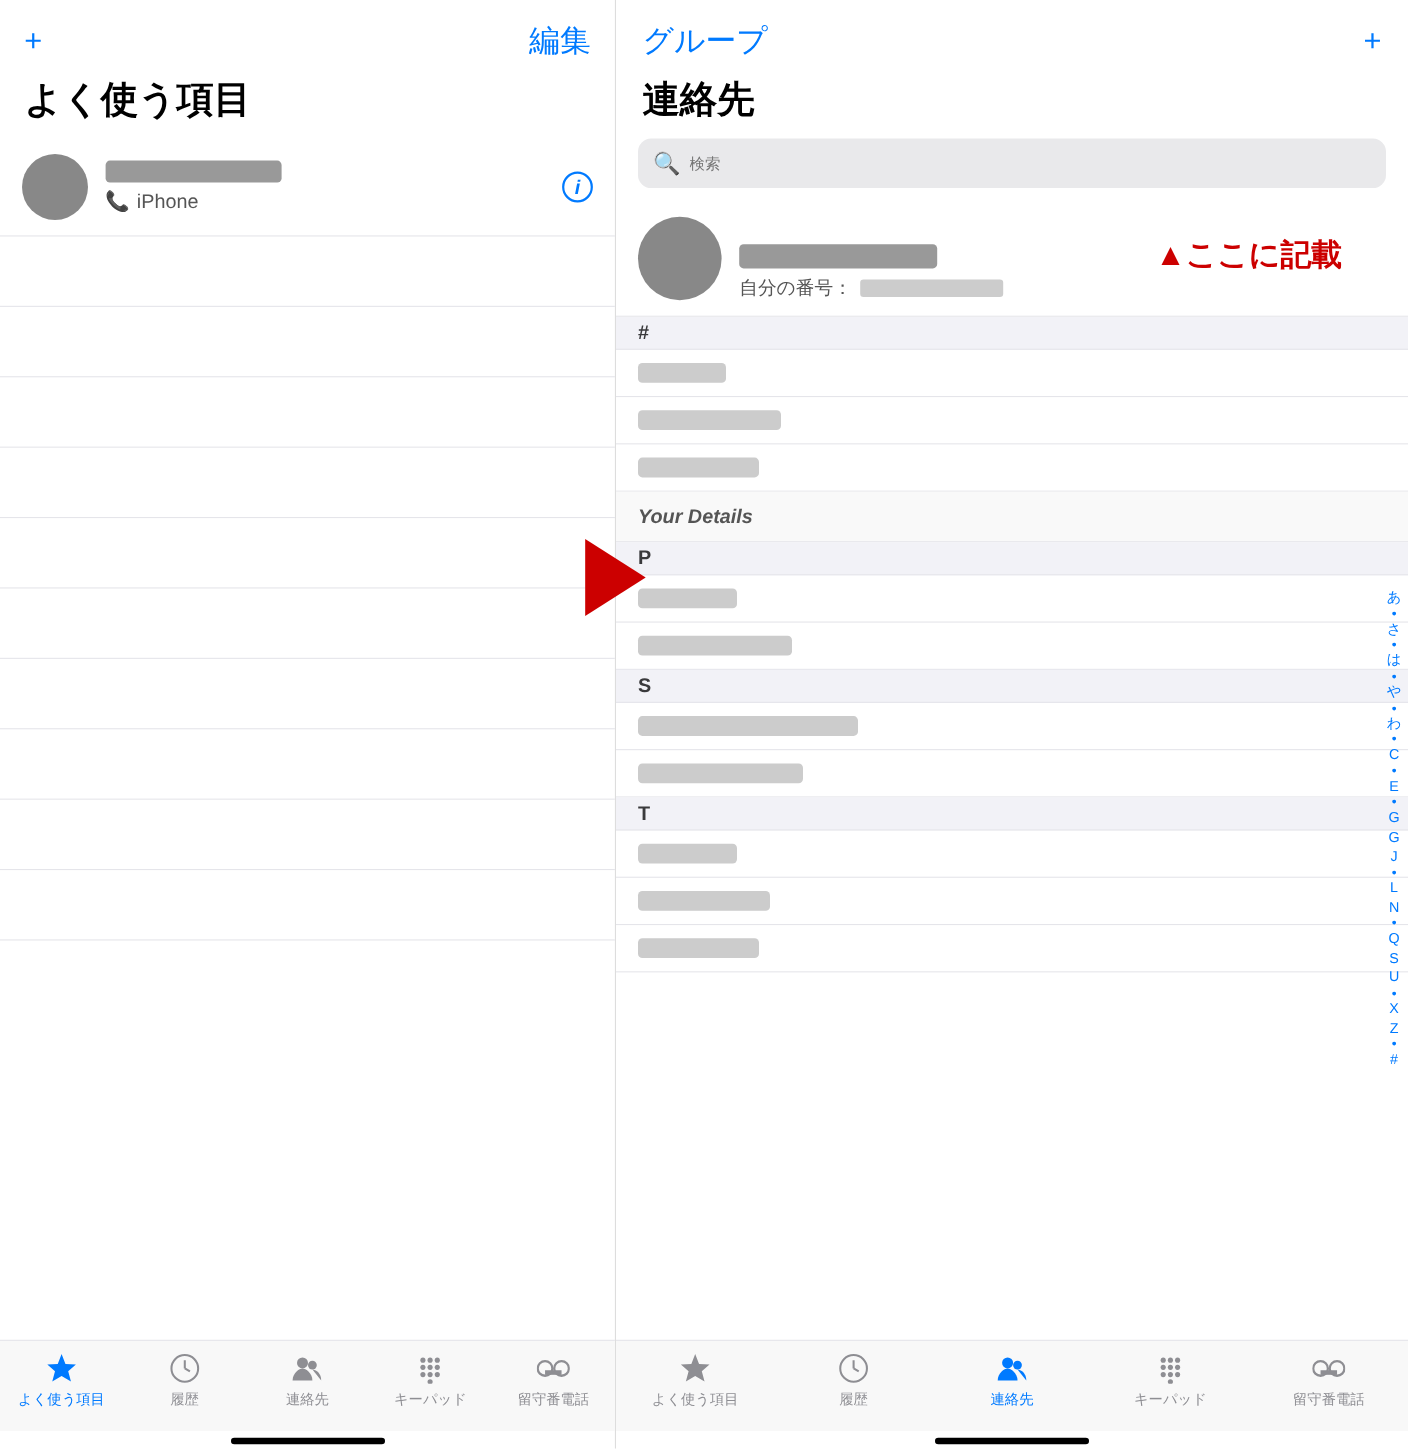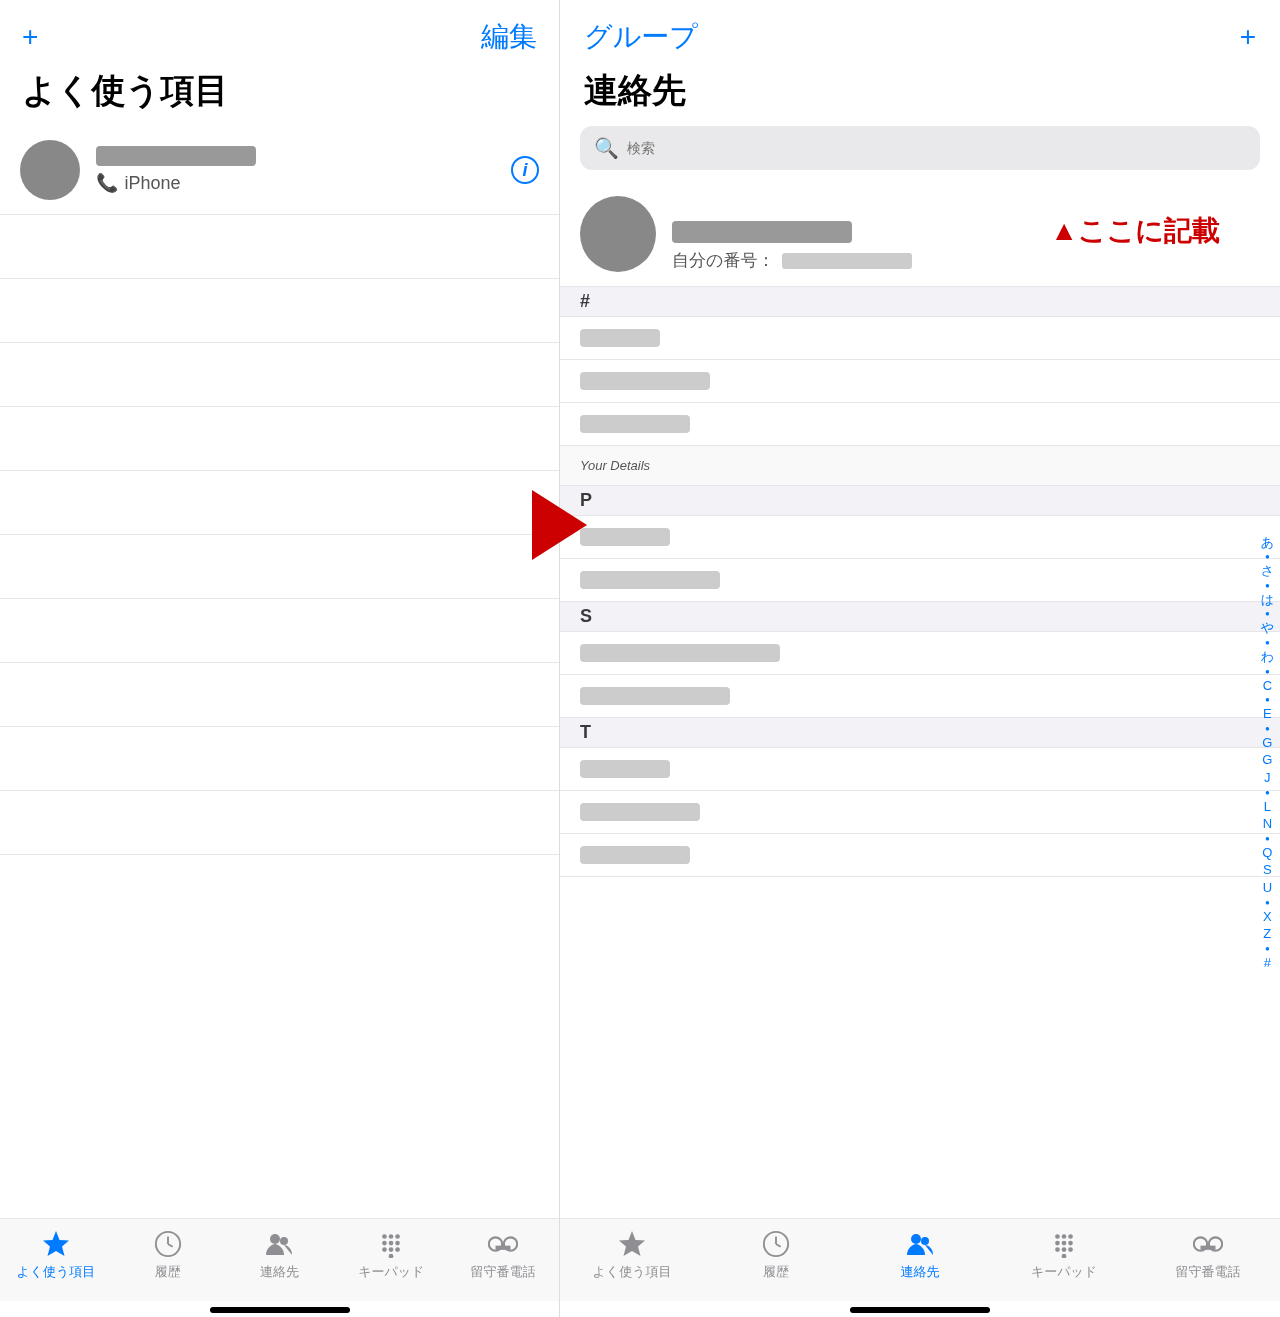--- a/index.html
+++ b/index.html
@@ -519,21 +519,21 @@
       <div class="contact-row-blur" style="width:80px"></div>
     </div>
     <div class="contact-row">
       <div class="contact-row-blur" style="width:130px"></div>
     </div>
     <div class="contact-row">
       <div class="contact-row-blur" style="width:110px"></div>
     </div>
 
     <div class="contact-row" style="background:#f9f9f9">
-      <span style="font-size:13px; color:#555; font-style:italic;">Your Details</span>
+      <span style="font-size:18px; color:#555; font-style:italic;font-weight:bold;">Your Details</span>
     </div>
     <div class="section-header">P</div>
     <div class="contact-row">
       <div class="contact-row-blur" style="width:90px"></div>
     </div>
     <div class="contact-row">
       <div class="contact-row-blur" style="width:140px"></div>
     </div>
     <div class="section-header">S</div>
     <div class="contact-row">

